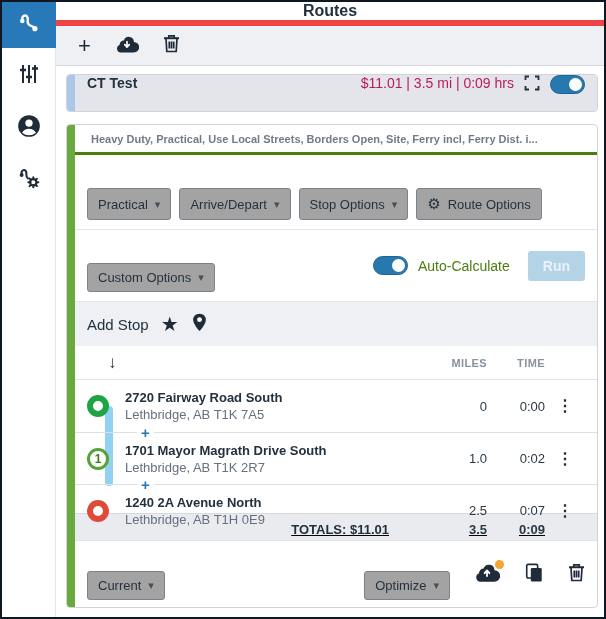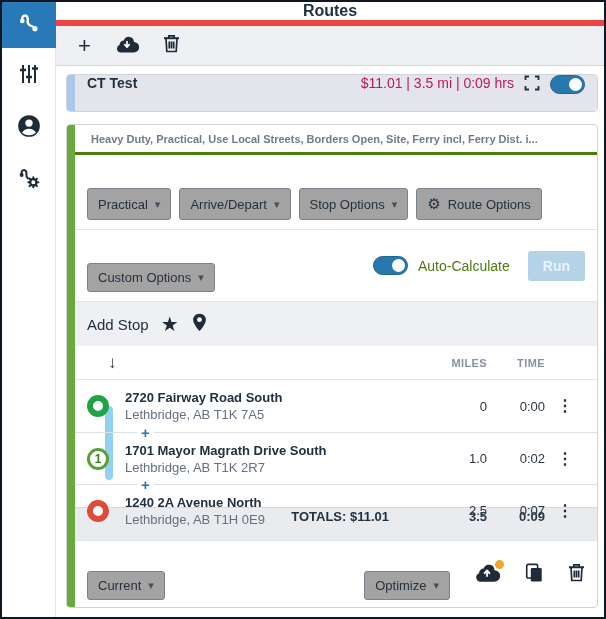--- a/index.html
+++ b/index.html
@@ -68,21 +68,21 @@
   .insert-plus { position: absolute; top: -10px; left: 62px; color: #2878b0; font-size: 15px; font-weight: 700; background: #fff; padding: 0 4px; line-height: 19px; cursor: pointer; z-index: 2; }
   .marker { width: 22px; height: 22px; border-radius: 50%; background: #fff; flex-shrink: 0; margin-right: 16px; position: relative; z-index: 1; display: flex; align-items: center; justify-content: center; font-size: 12px; font-weight: 700; }
   .marker.origin { border: 6px solid #1fa045; border-color: #1ea445; }
   .marker.waypoint { border: 3px solid #55a334; color: #3b7d22; }
   .marker.dest { border: 6px solid #e04a3a; }
   .stop-text { min-width: 0; flex: 1; }
   .stop-addr { font-size: 13px; font-weight: 700; color: #22313f; white-space: nowrap; }
   .stop-city { font-size: 13px; color: #66707e; white-space: nowrap; margin-top: 2px; }
   .cell { font-size: 13px; color: #2a3844; }
   .kebab { background: none; border: none; cursor: pointer; width: 40px; text-align: center; font-size: 16px; font-weight: 700; color: #1f2b39; letter-spacing: 0; line-height: 1; }
-  .totals { display: flex; align-items: flex-end; height: 27px; padding: 16px 12px; background: #e9ebef; border-top: 1px solid #d6dade; flex-shrink: 0; }
+  .totals { display: flex; align-items: flex-start; height: 27px; padding: 8px 12px; background: #e9ebef; border-top: 1px solid #d6dade; flex-shrink: 0; text-decoration: underline; }
   .totals-label { font-size: 13px; font-weight: 700; color: #22313f; text-align: right; flex: 1; padding-right: 40px; }
   .totals .cell { font-weight: 700; }
   
   .footer { display: flex; align-items: center; padding: 6px 12px 7px; gap: 24px; flex-shrink: 0; border-top: 1px solid #e2e5e9; }
   .footer .spacer { flex: 1; }
   .badge-wrap { position: relative; display: flex; }
   .badge { position: absolute; top: -3px; right: -4px; width: 9px; height: 9px; border-radius: 50%; background: #f2a531; }
 </style>
 </head>
 <body>

